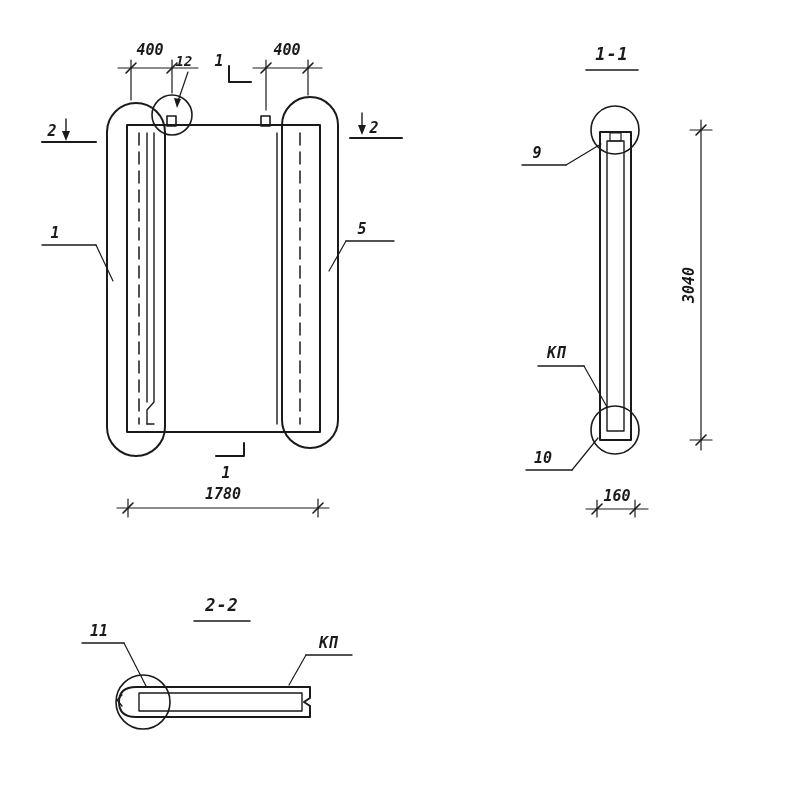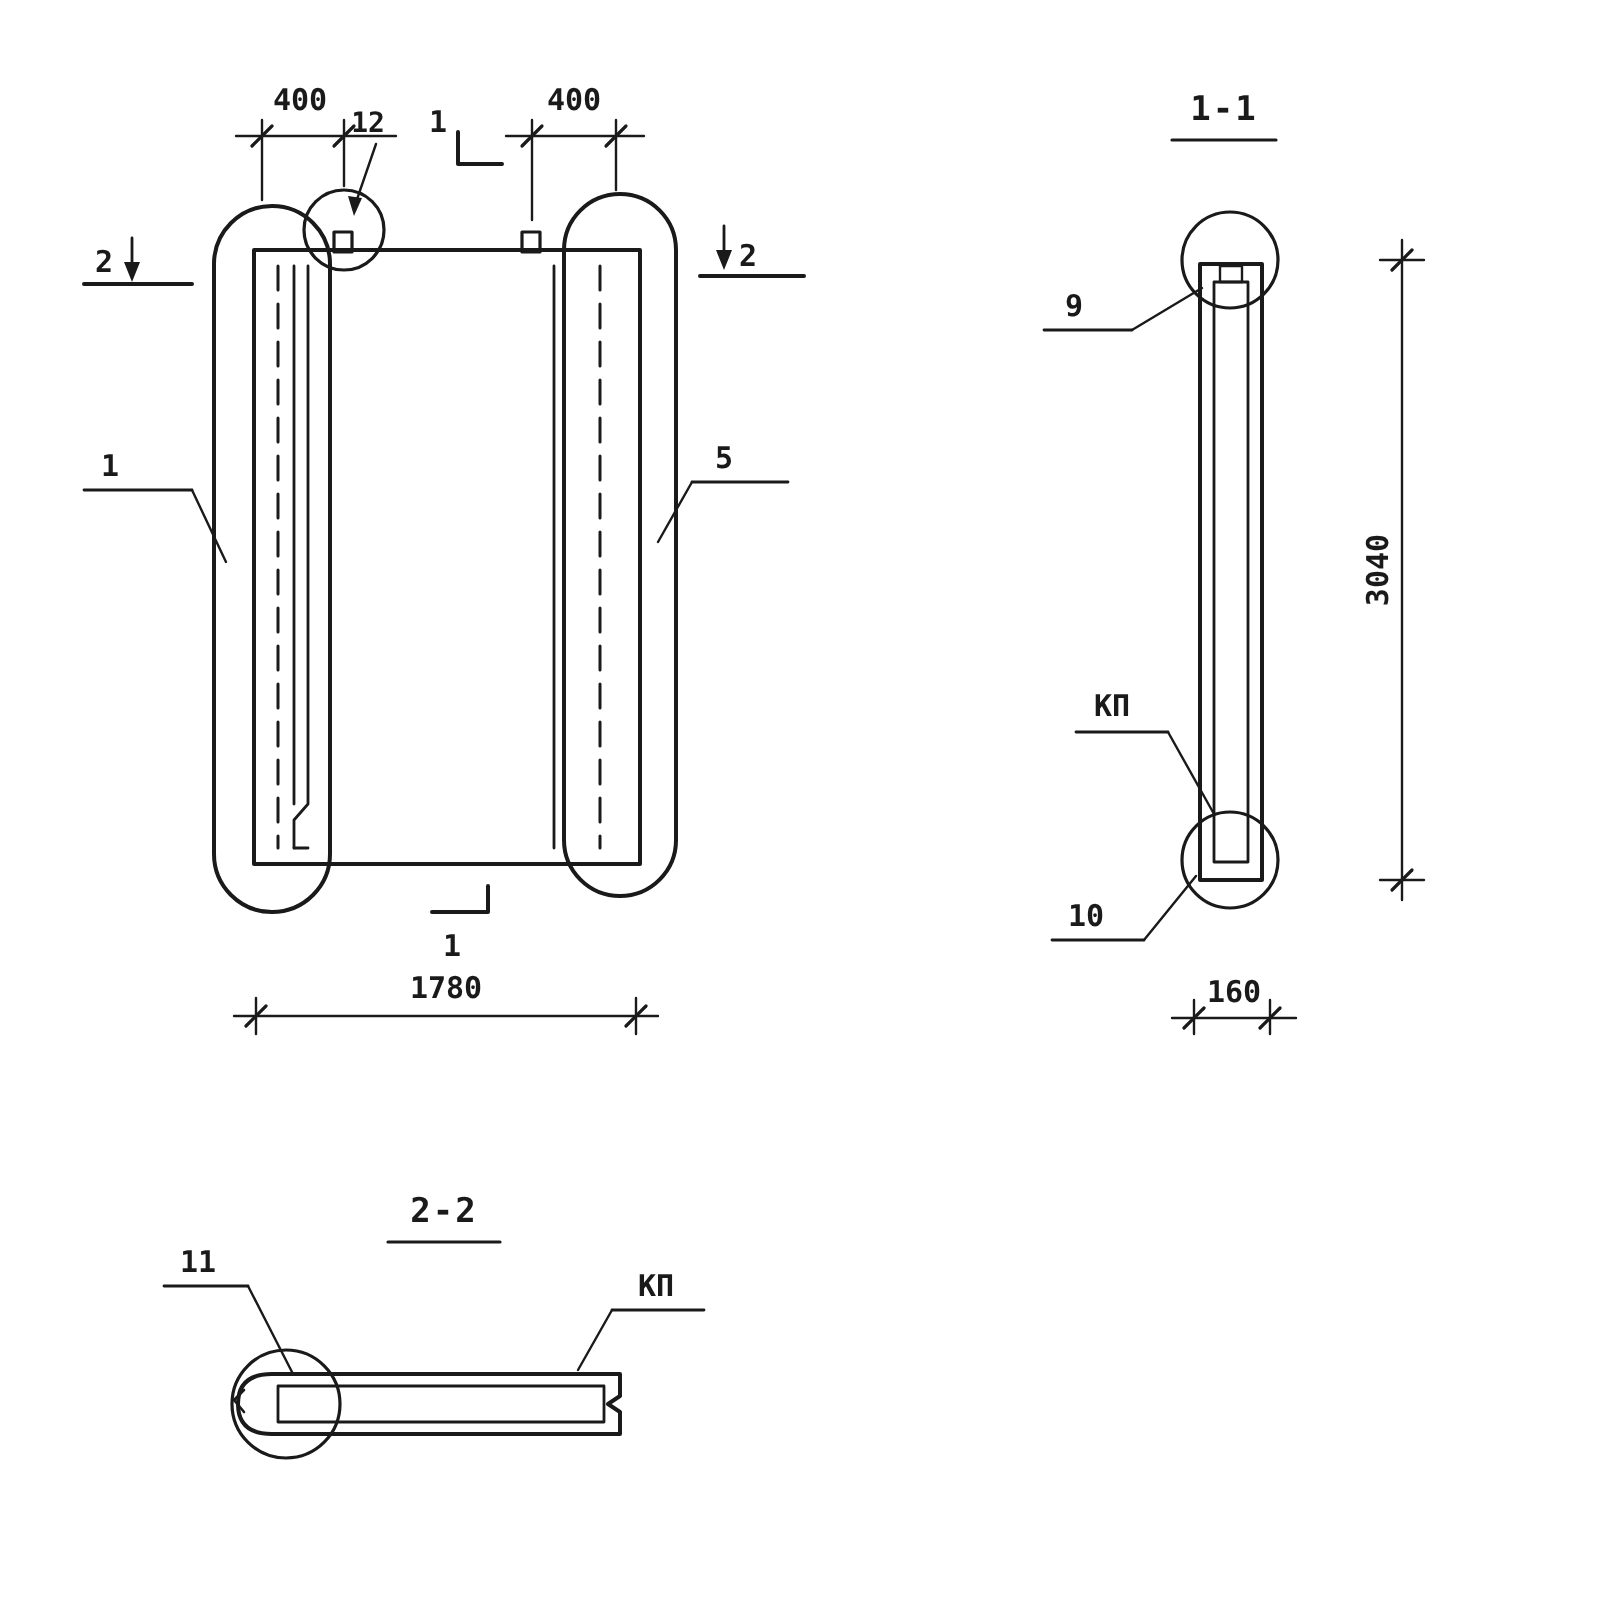--- a/index.html
+++ b/index.html
@@ -7,20 +7,21 @@
     padding: 0;
     background: #ffffff;
   }
   .sheet {
     width: 800px;
     height: 800px;
     background: #ffffff;
     position: relative;
     overflow: hidden;
     font-family: "DejaVu Sans Mono", "Liberation Mono", monospace;
+    font-style: italic;
   }
   svg { display: block; }
   text {
     font-family: "DejaVu Sans Mono", "Liberation Mono", monospace;
     font-weight: bold;
     fill: #1a1a1a;
   }
   .lbl   { font-size: 15px; }
   .lbl-s { font-size: 14px; }
   .title { font-size: 17px; letter-spacing: 1px; }

